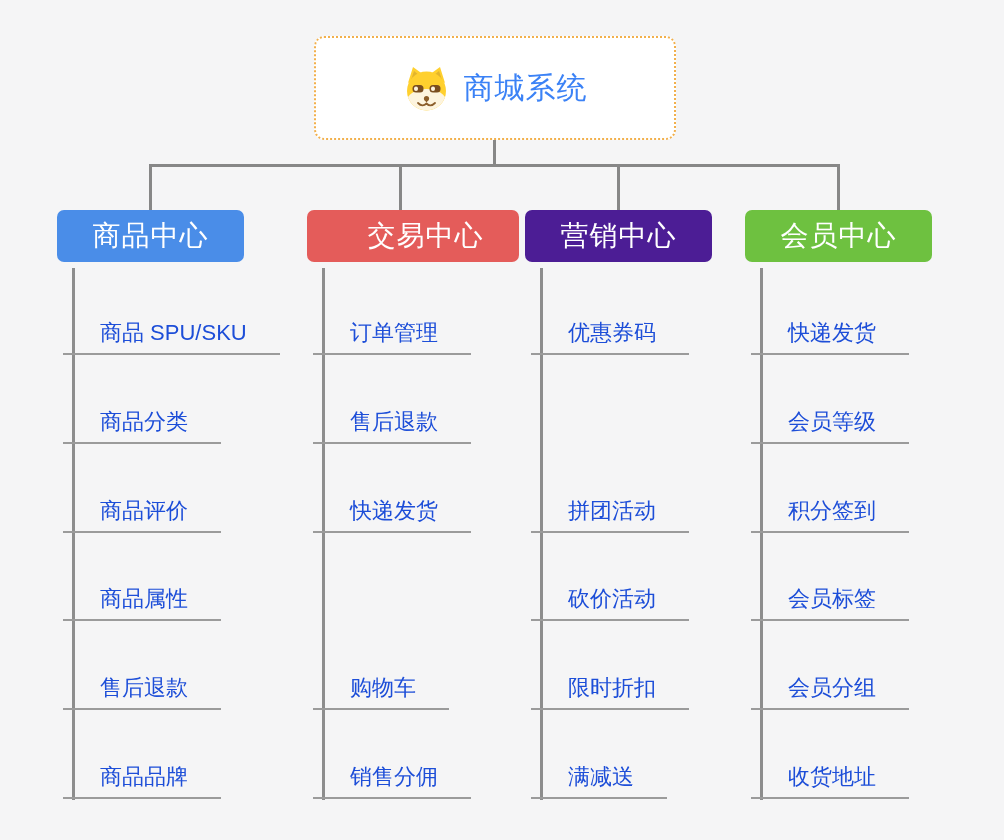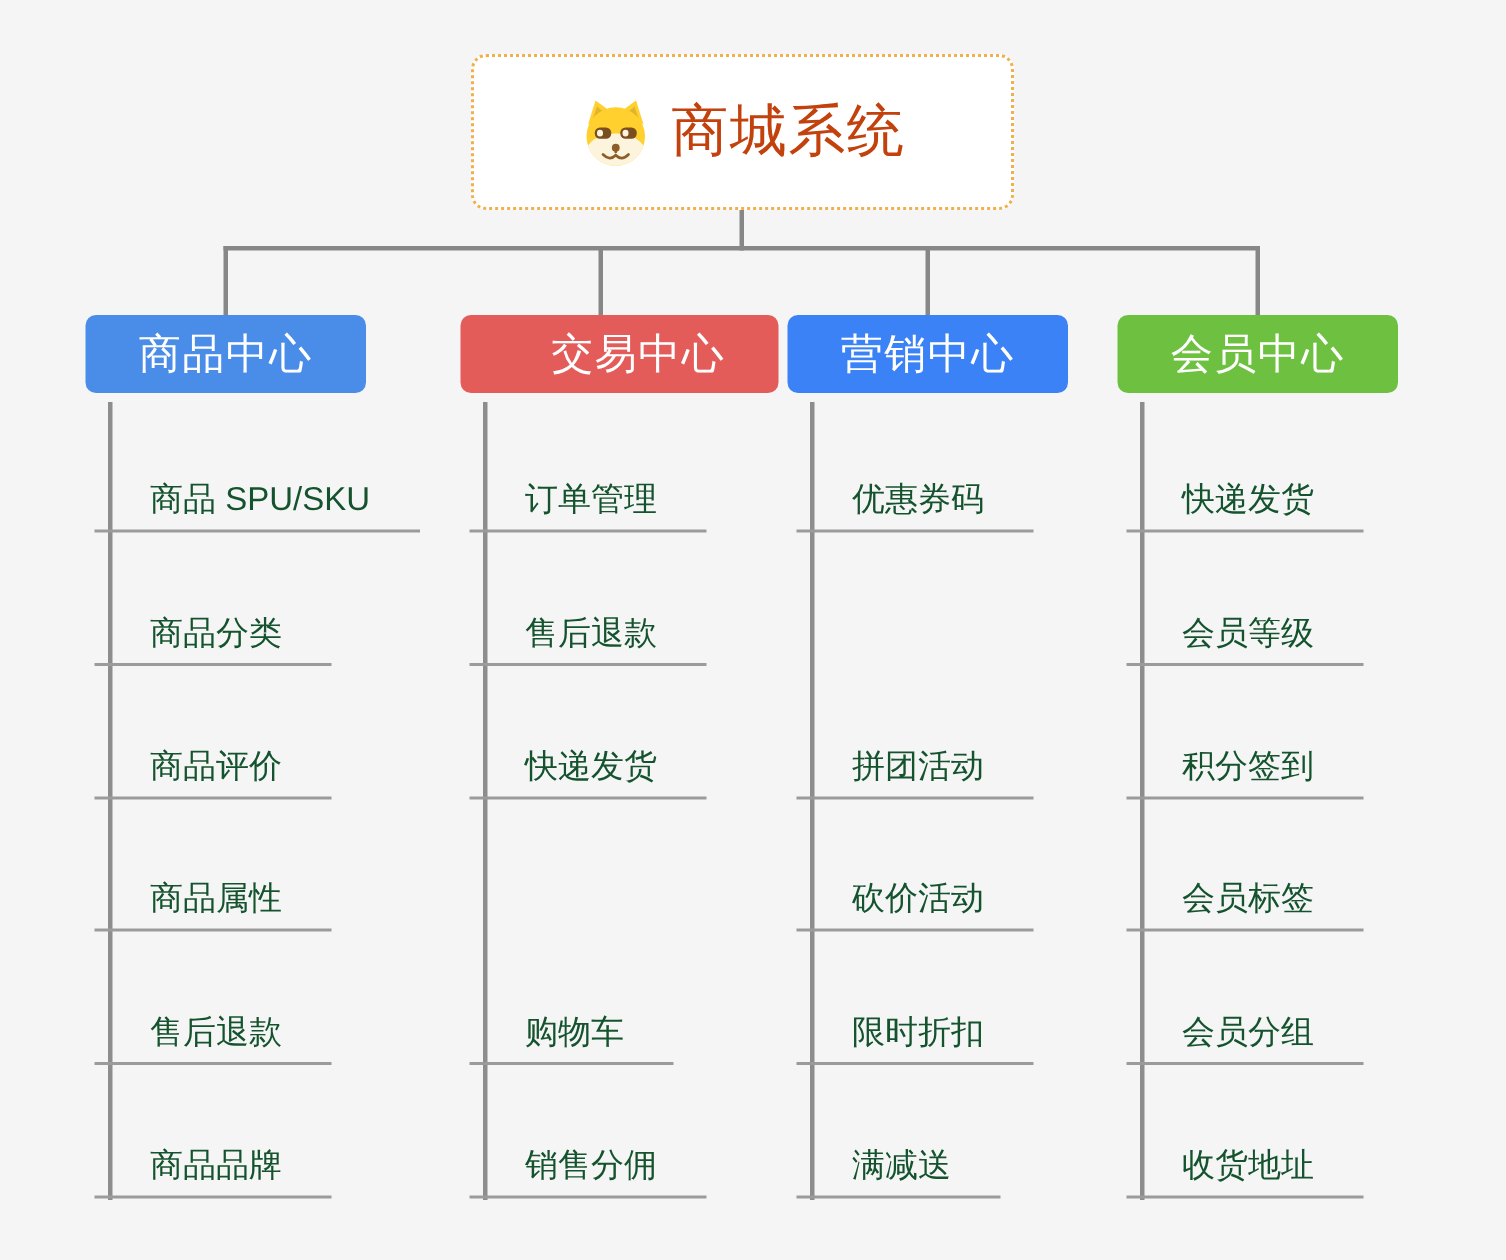--- a/index.html
+++ b/index.html
@@ -23,23 +23,23 @@
     background:#ffffff;
     border:2px dotted #f2b04c;
     border-radius:10px;
     display:flex;
     align-items:center;
     justify-content:center;
     gap:14px;
     cursor:pointer;
   }
   .root-label{
-    font-size:38px;
+    font-size:30px;
     line-height:1;
-    color:#c2410c;
+    color:#3b82f6;
     font-weight:500;
     letter-spacing:1px;
     white-space:nowrap;
   }
   .dog{width:47px;height:45px;display:inline-block;}
   
   .line{position:absolute;background:#878787;}
   .stub{left:493px;top:140px;width:3px;height:27px;}
   .rail{left:149px;top:164px;width:690px;height:3px;}
   .drop{top:164px;width:3px;height:46px;}
@@ -56,21 +56,21 @@
     letter-spacing:1px;
     white-space:nowrap;
     cursor:pointer;
   }
   
   .leaf{
     position:absolute;
     box-sizing:border-box;
     font-size:22px;
     line-height:29px;
-    color:#14532d;
+    color:#1d4ed8;
     white-space:nowrap;
     padding:0 33px 6px 37px;
     border-bottom:2px solid #9b9b9b;
     cursor:pointer;
     text-align:center;
   }
 </style>
 </head>
 <body>
 
@@ -118,21 +118,21 @@
     <div class="leaf" style="left: 63px; top: 762px;">商品品牌</div>
     <div class="line drop" style="left: 399px;"></div>
     <div class="center" style="left: 307px; background: rgb(228, 92, 90); padding-left: 25px;">交易中心</div>
     <div class="line trunk" style="left: 321.5px;"></div>
     <div class="leaf" style="left: 313px; top: 318px;">订单管理</div>
     <div class="leaf" style="left: 313px; top: 407px;">售后退款</div>
     <div class="leaf" style="left: 313px; top: 496px;">快递发货</div>
     <div class="leaf" style="left: 313px; top: 673px;">购物车</div>
     <div class="leaf" style="left: 313px; top: 762px;">销售分佣</div>
     <div class="line drop" style="left: 617px;"></div>
-    <div class="center" style="left: 525px; background: #3b82f6;">营销中心</div>
+    <div class="center" style="left: 525px; background: #4c1d95;">营销中心</div>
     <div class="line trunk" style="left: 539.5px;"></div>
     <div class="leaf" style="left: 531px; top: 318px;">优惠券码</div>
     <div class="leaf" style="left: 531px; top: 496px;">拼团活动</div>
     <div class="leaf" style="left: 531px; top: 584px;">砍价活动</div>
     <div class="leaf" style="left: 531px; top: 673px;">限时折扣</div>
     <div class="leaf" style="left: 531px; top: 762px;">满减送</div>
     <div class="line drop" style="left: 837px;"></div>
     <div class="center" style="left: 745px; background: rgb(110, 193, 64);">会员中心</div>
     <div class="line trunk" style="left: 759.5px;"></div>
     <div class="leaf" style="left: 751px; top: 318px;">快递发货</div>

